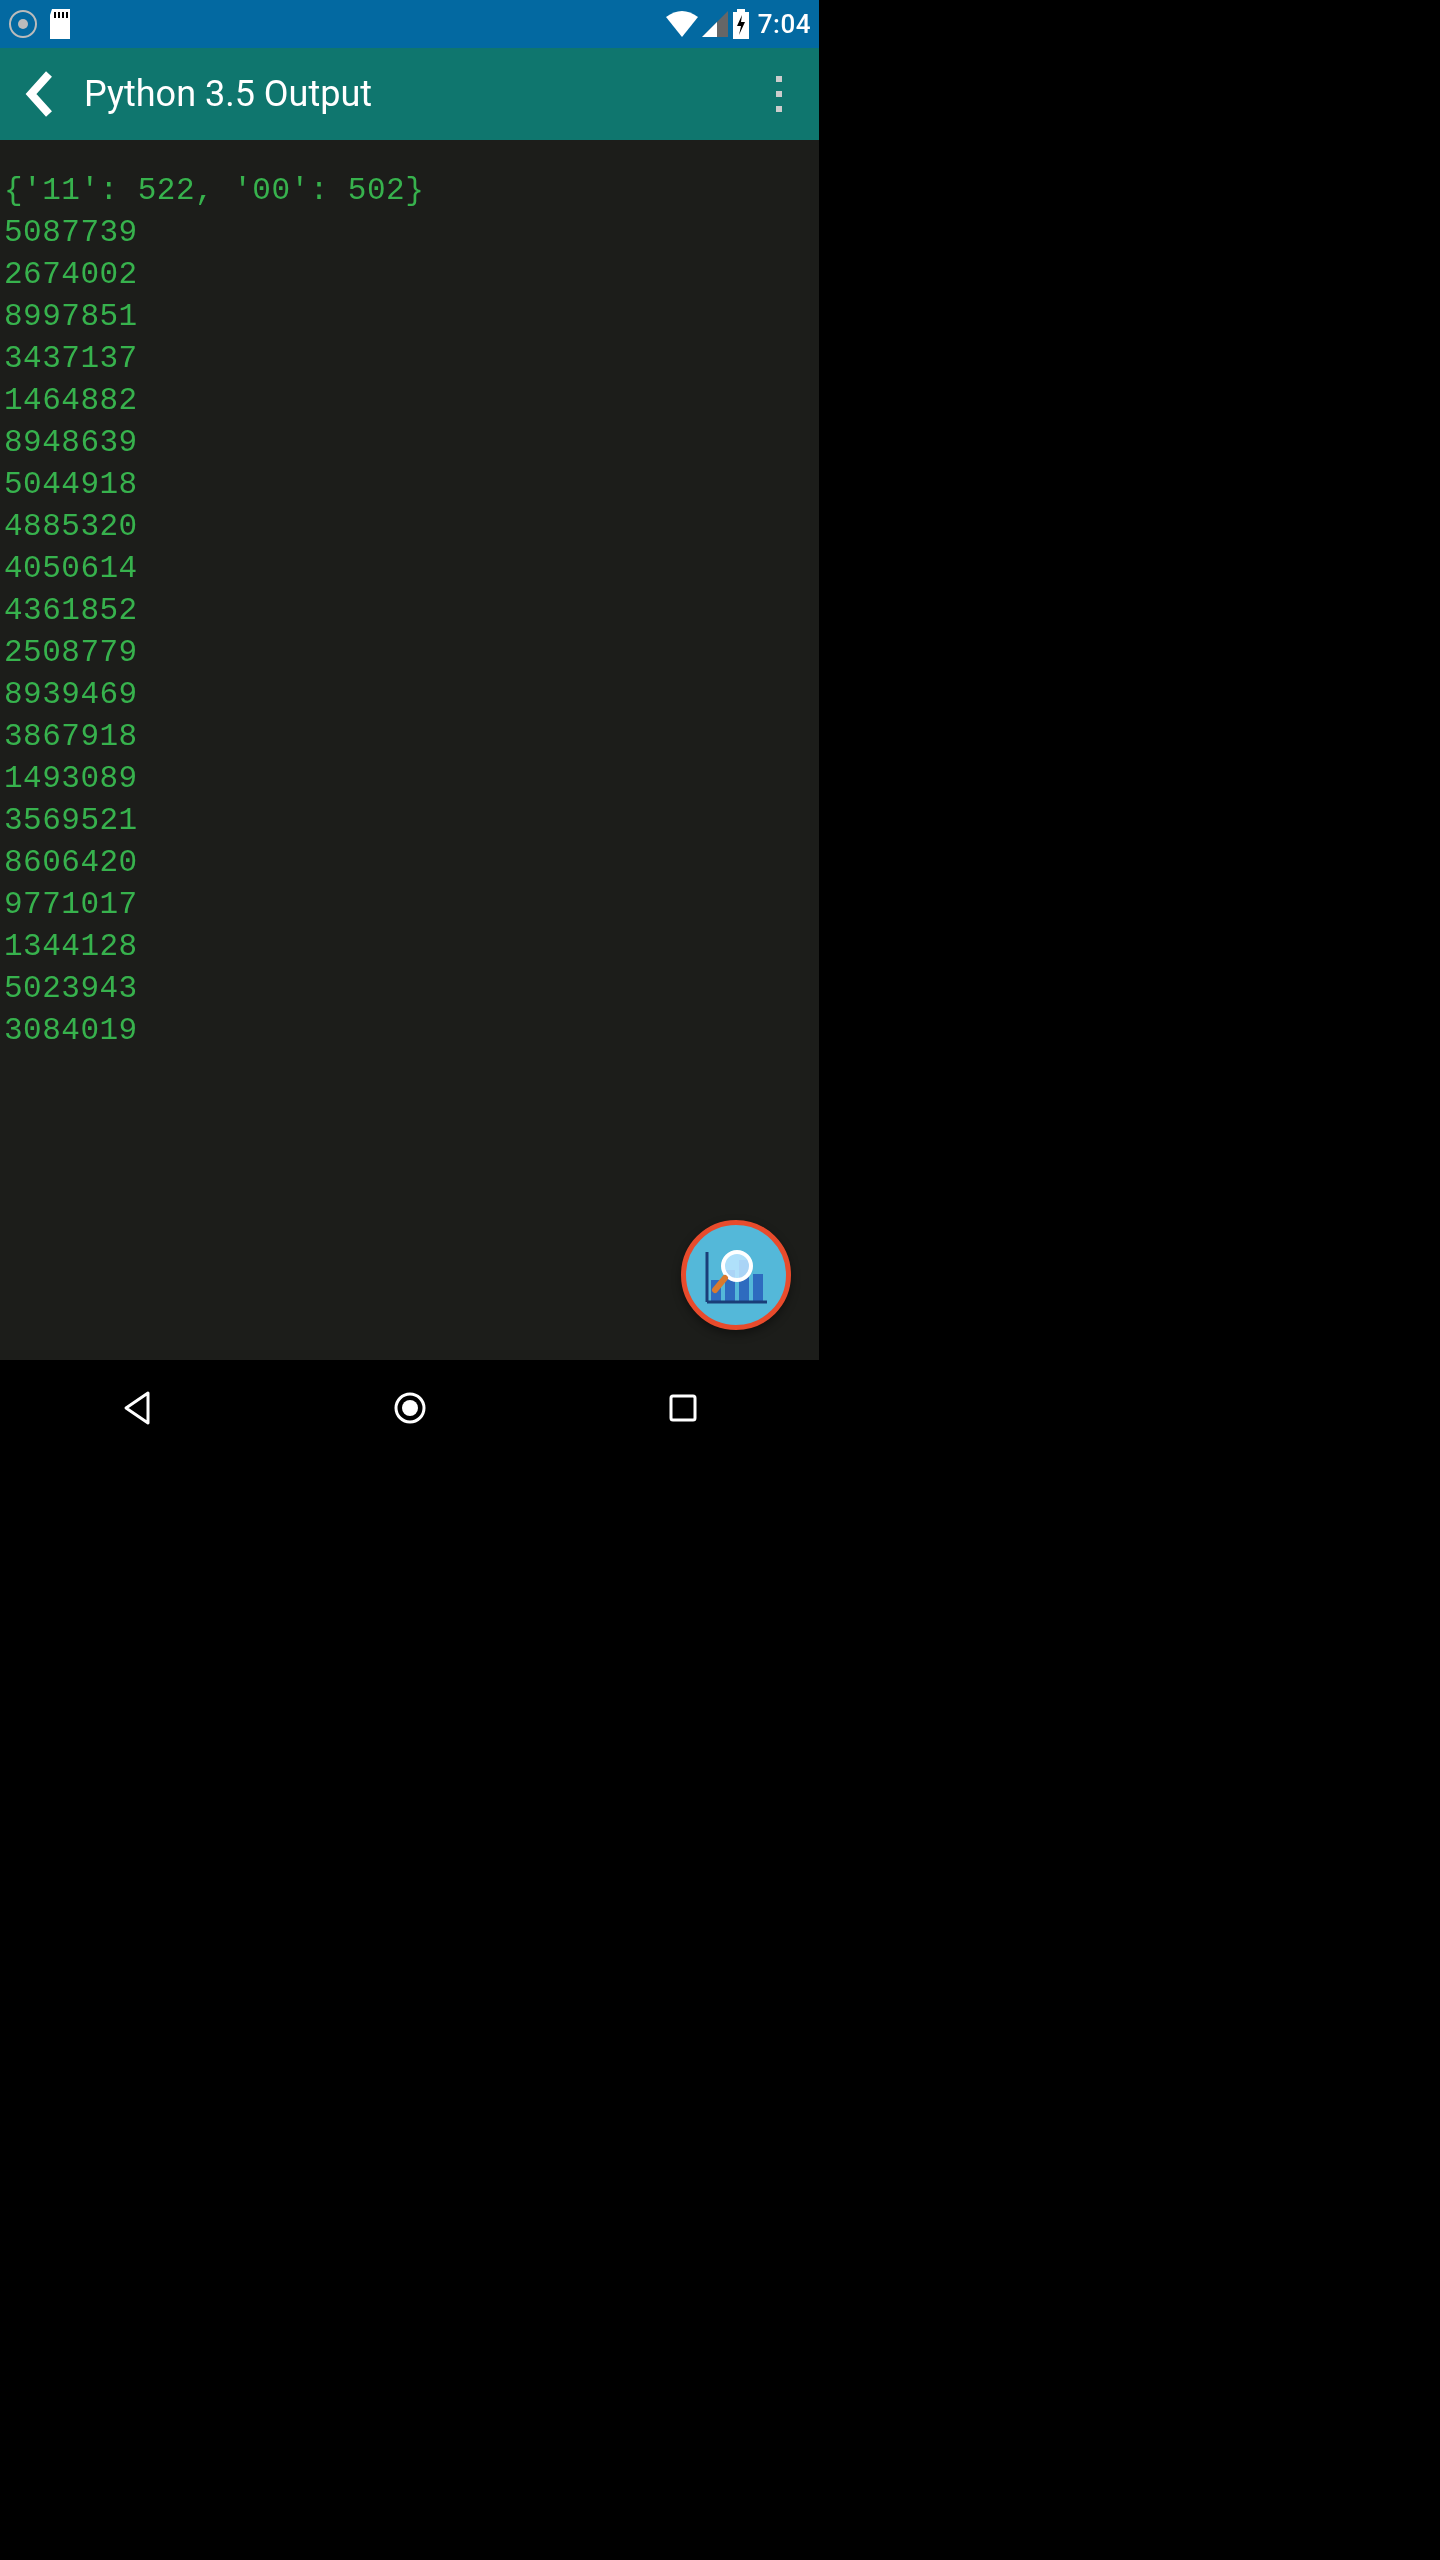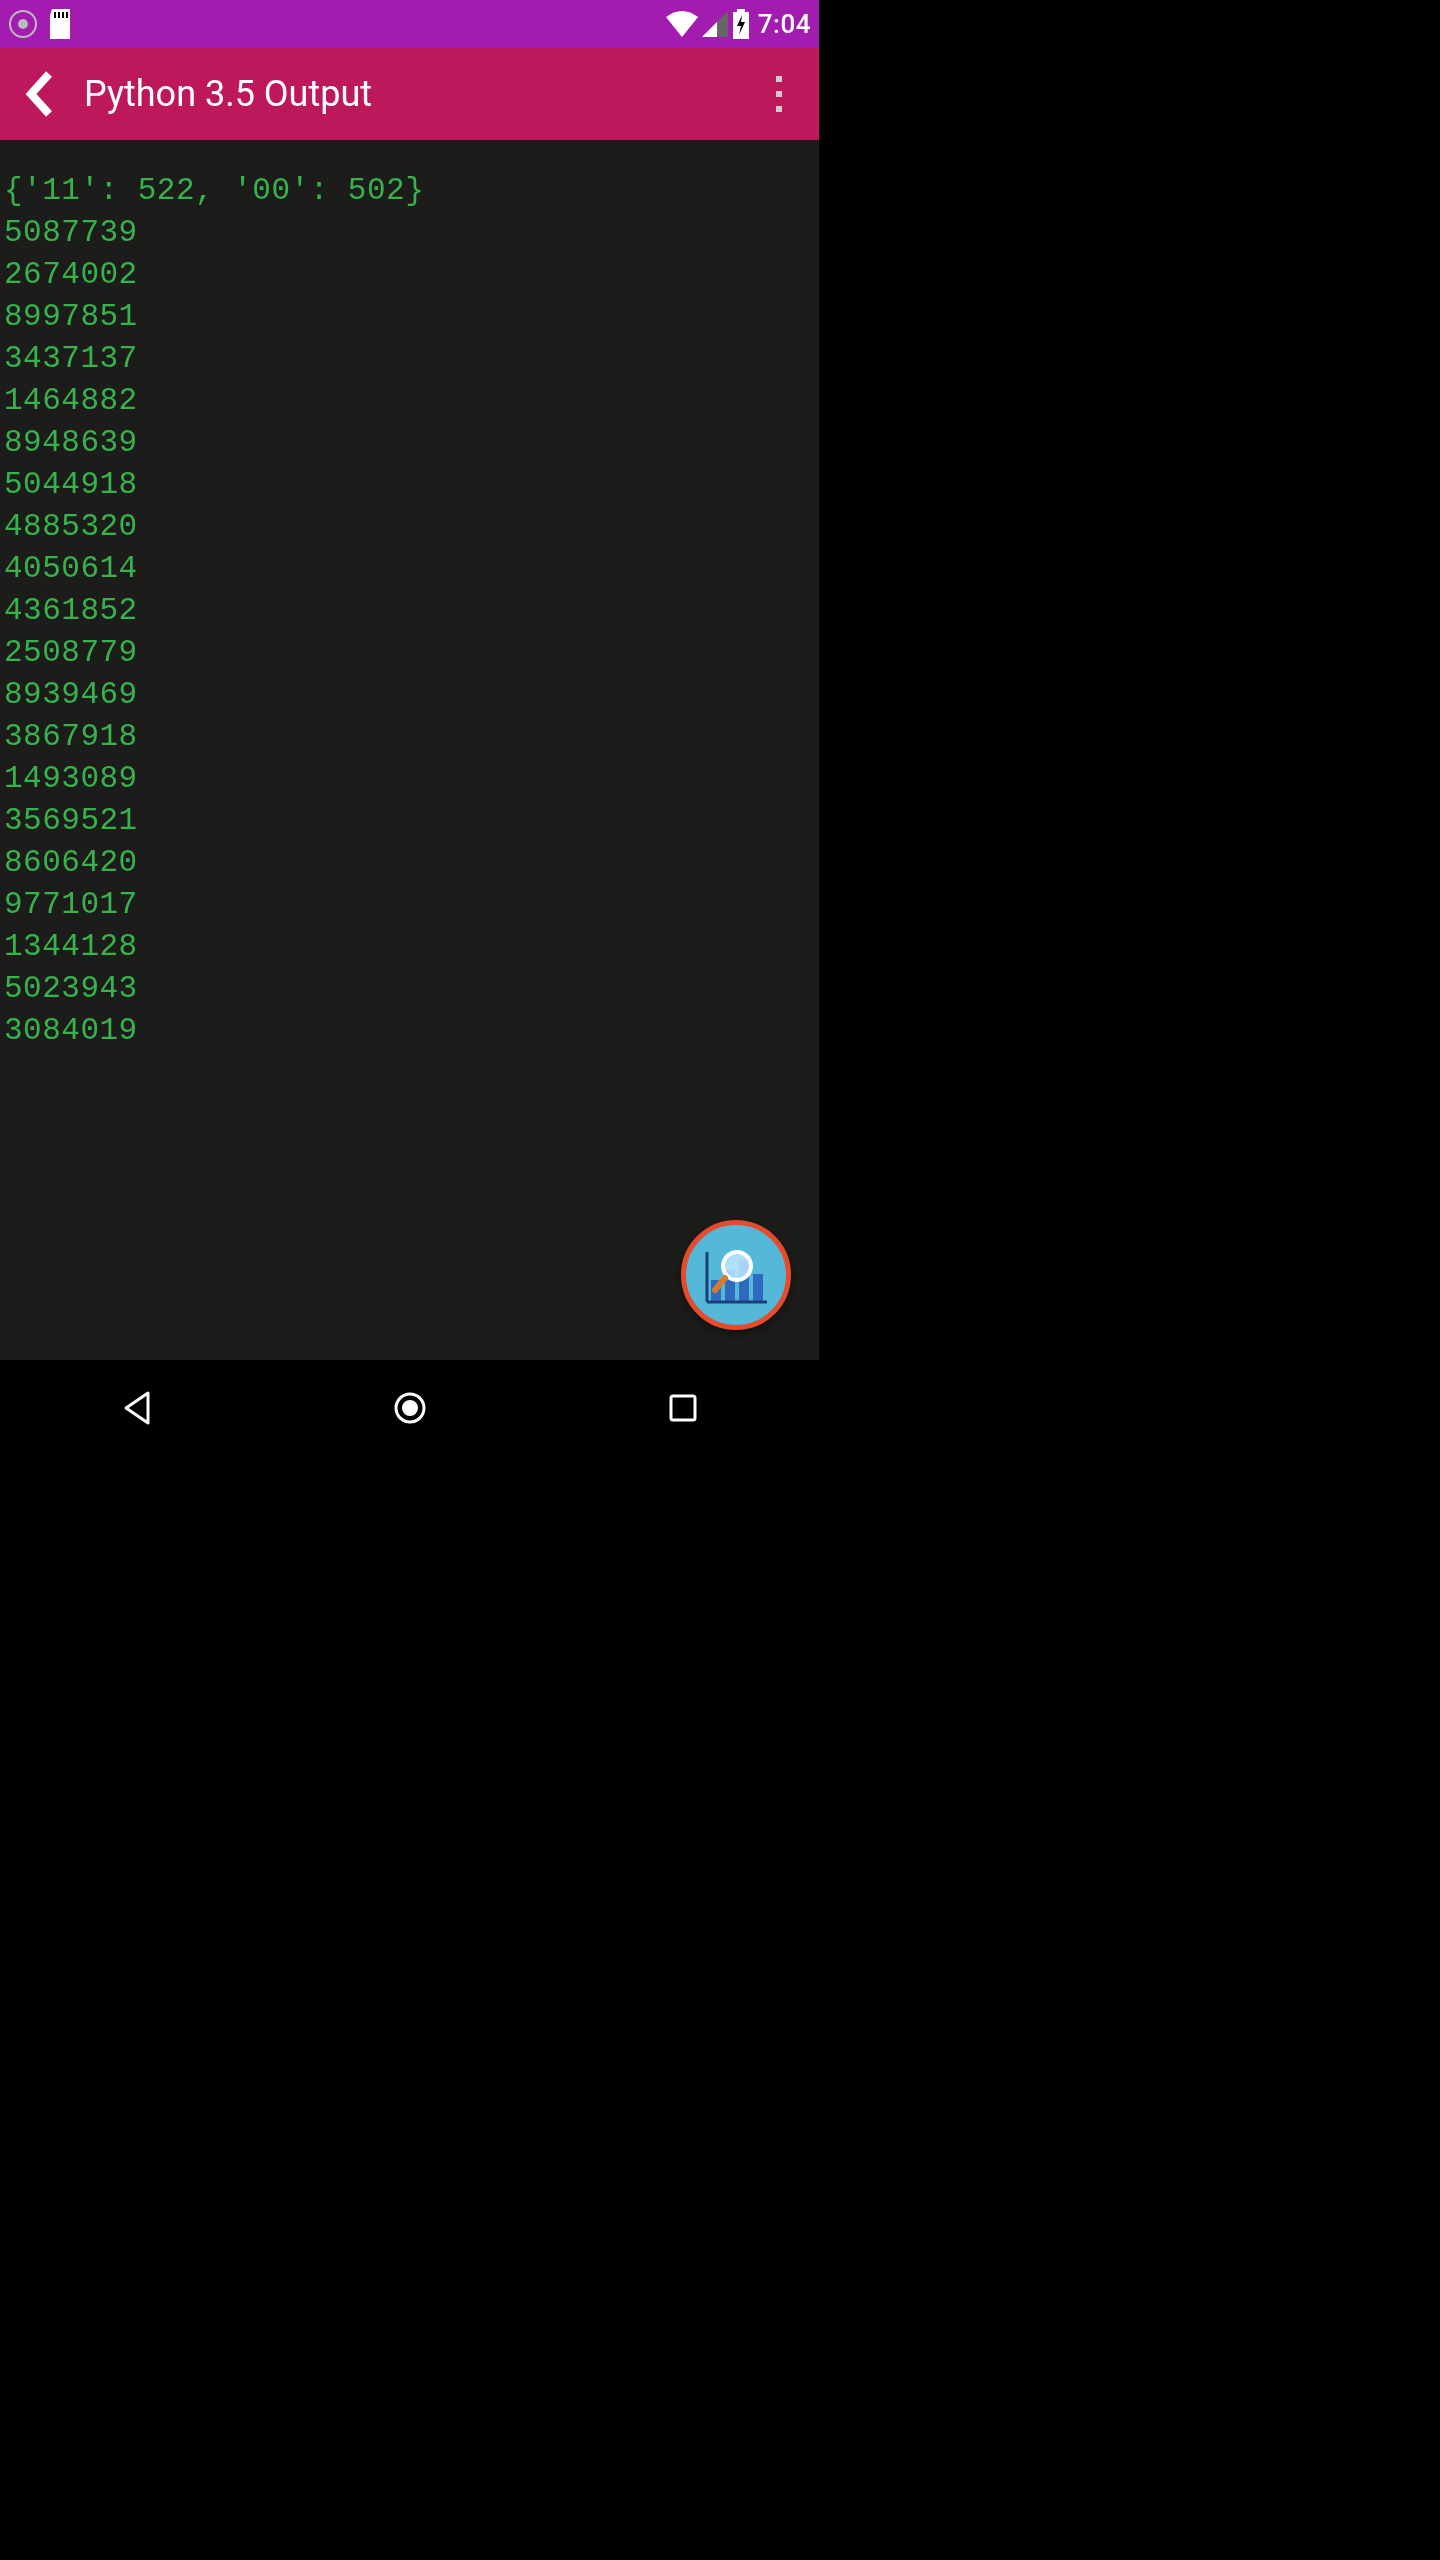--- a/index.html
+++ b/index.html
@@ -7,36 +7,36 @@
     width: 819px;
     height: 1456px;
     background: #000;
     font-family: Roboto, "Helvetica Neue", Arial, sans-serif;
     -webkit-font-smoothing: antialiased;
     overflow: hidden;
   }
   
   .status-bar {
     height: 48px;
-    background: #a21caf;
+    background: #0369a1;
     display: flex;
     align-items: center;
     justify-content: space-between;
     padding: 4px 8px;
     color: #fff;
   }
   .status-left, .status-right { display: flex; align-items: center; gap: 10px; }
   .status-right { gap: 4px; }
   .status-time { font-size: 26px; font-weight: 500; letter-spacing: 0.5px; margin-left: 4px; }
   .ic { display: inline-flex; align-items: center; justify-content: center; }
 
   
   .toolbar {
     height: 92px;
-    background: #be185d;
+    background: #0f766e;
     display: flex;
     align-items: center;
     padding: 0 16px;
     color: #fff;
   }
   .back-btn { width: 48px; height: 48px; display: flex; align-items: center; justify-content: center; }
   .toolbar-title { font-size: 36px; font-weight: 400; margin-left: 20px; flex: 1; }
   .overflow-btn { width: 48px; height: 48px; display: flex; align-items: center; justify-content: center; }
 
   

